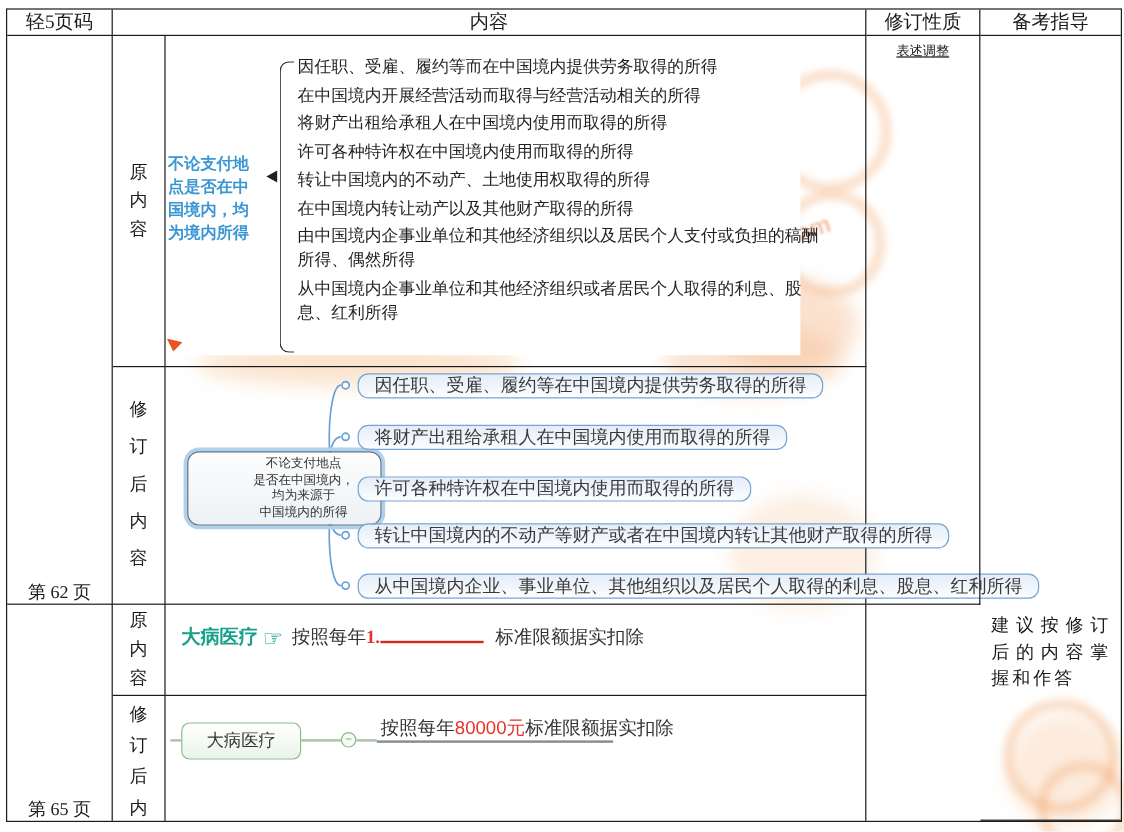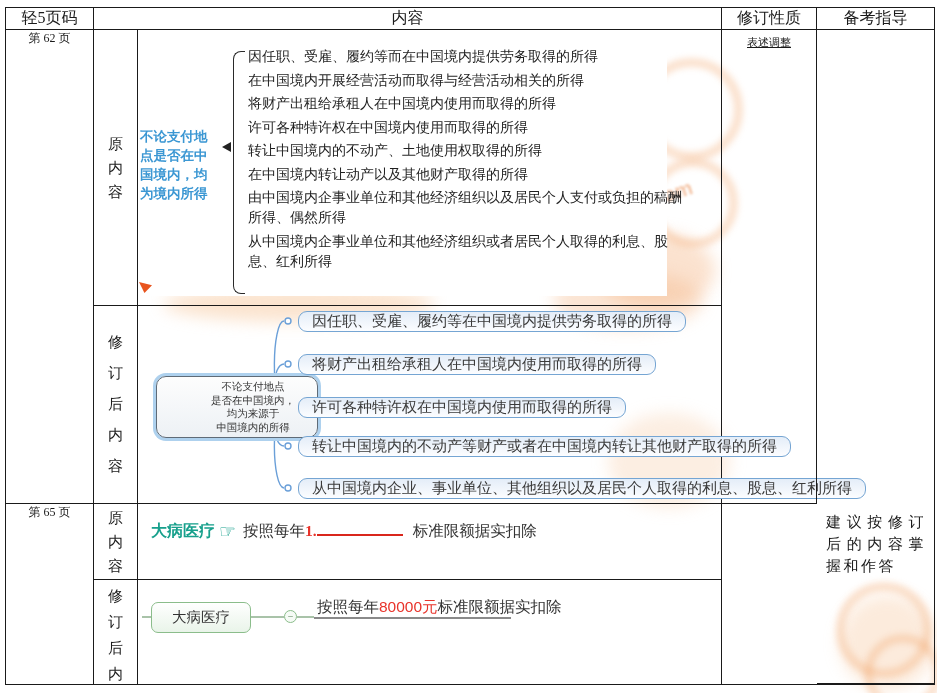--- a/index.html
+++ b/index.html
@@ -18,21 +18,21 @@
     position:absolute;left:5px;top:7px;z-index:1;
     display:grid;
     grid-template-columns:88px 44px 584px 95px 117px;
     grid-template-rows:22px 276px 198px 76px 104px;
     border:1px solid #1a1a1a;
   }
   .cell{border-right:1px solid #1a1a1a;border-bottom:1px solid #1a1a1a;box-sizing:border-box;position:relative;}
   .cell.last-col{border-right:none;}
   .cell.last-row{border-bottom:none;}
   .hdr{display:flex;align-items:center;justify-content:center;font-size:16px;}
-  .pagecell{display:flex;align-items:flex-start;justify-content:center;font-size:12px;}
+  .pagecell{display:flex;align-items:flex-end;justify-content:center;font-size:15px;}
   .vlabel{display:flex;align-items:center;justify-content:center;font-size:15px;}
   .vlabel span{width:1em;word-break:break-all;text-align:center;line-height:24px;}
   .vlabel.wide span{line-height:31px;}
   .vlabel.cut{align-items:flex-start;overflow:hidden;}
   .vlabel.cut span{line-height:26px;padding-top:3px;}
   .naturecell{text-align:center;font-size:11px;padding-top:5px;text-decoration:underline;}
   .guidecell{font-size:15px;line-height:22px;letter-spacing:2.5px;text-align:justify;padding:7px 8px 0 9px;}
   .red{color:#e82620;}
   
   .mm1-bg{position:absolute;left:1px;top:2px;width:528px;height:264px;background:#fff;}

